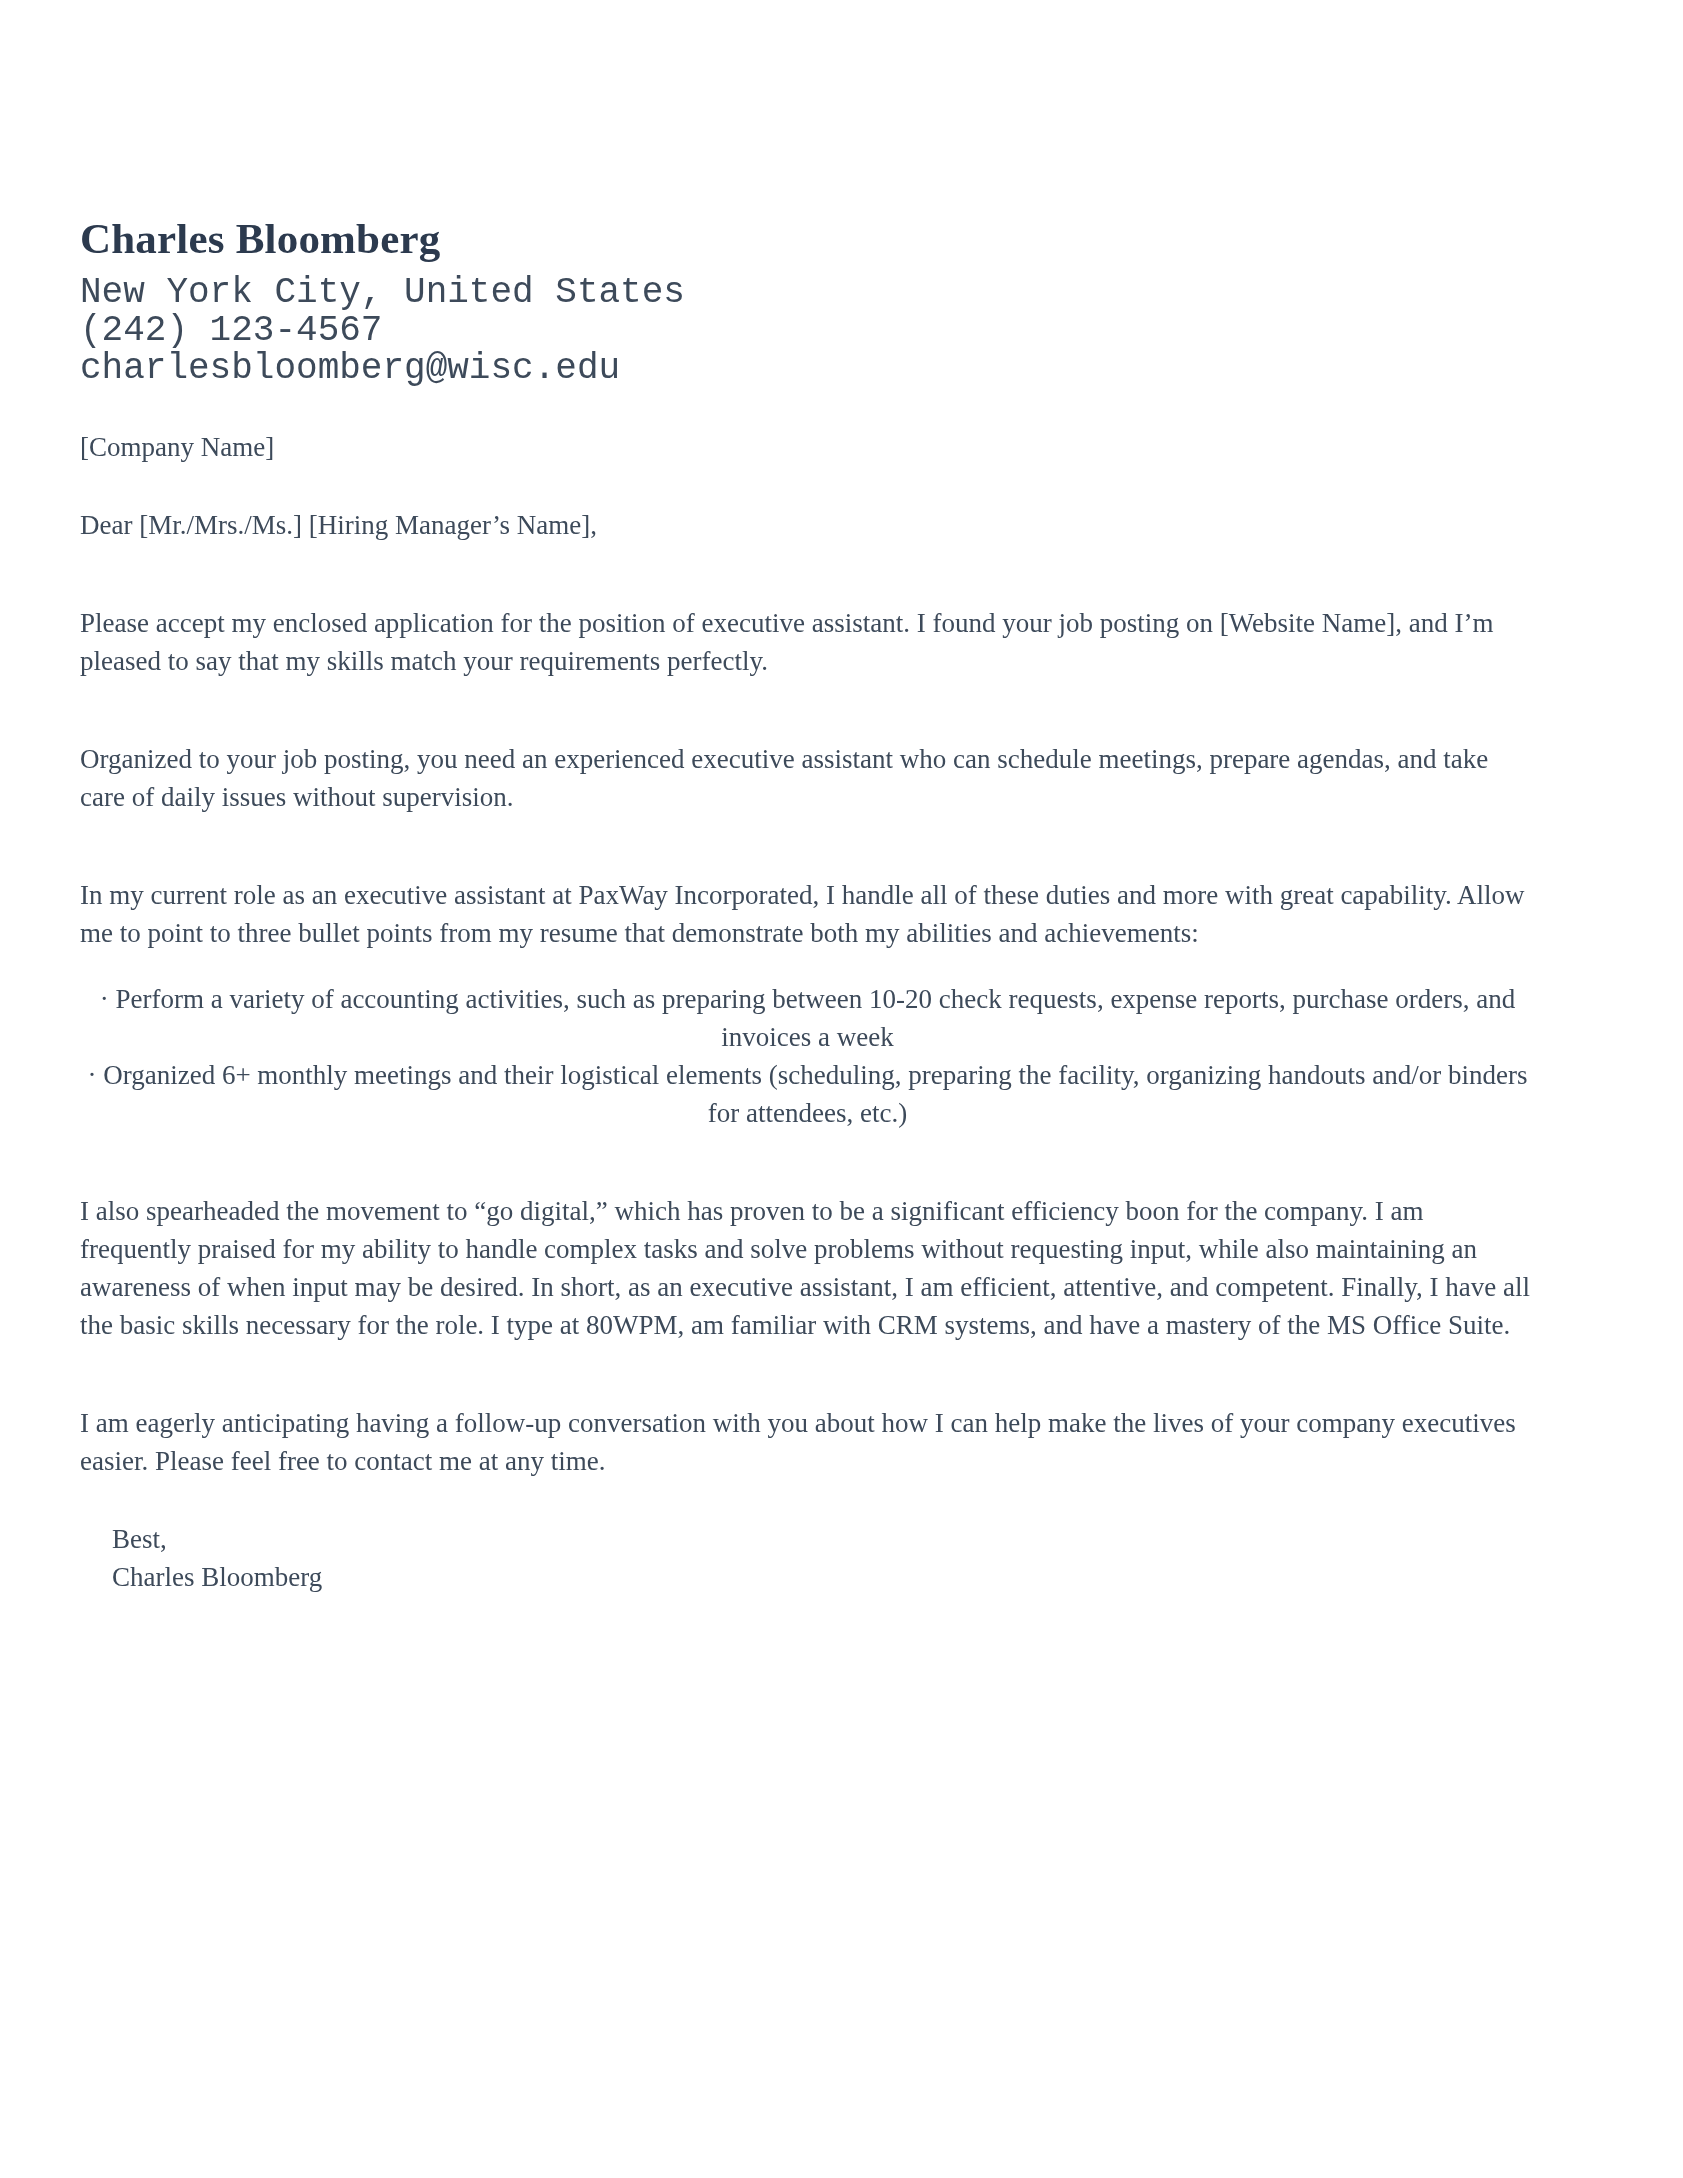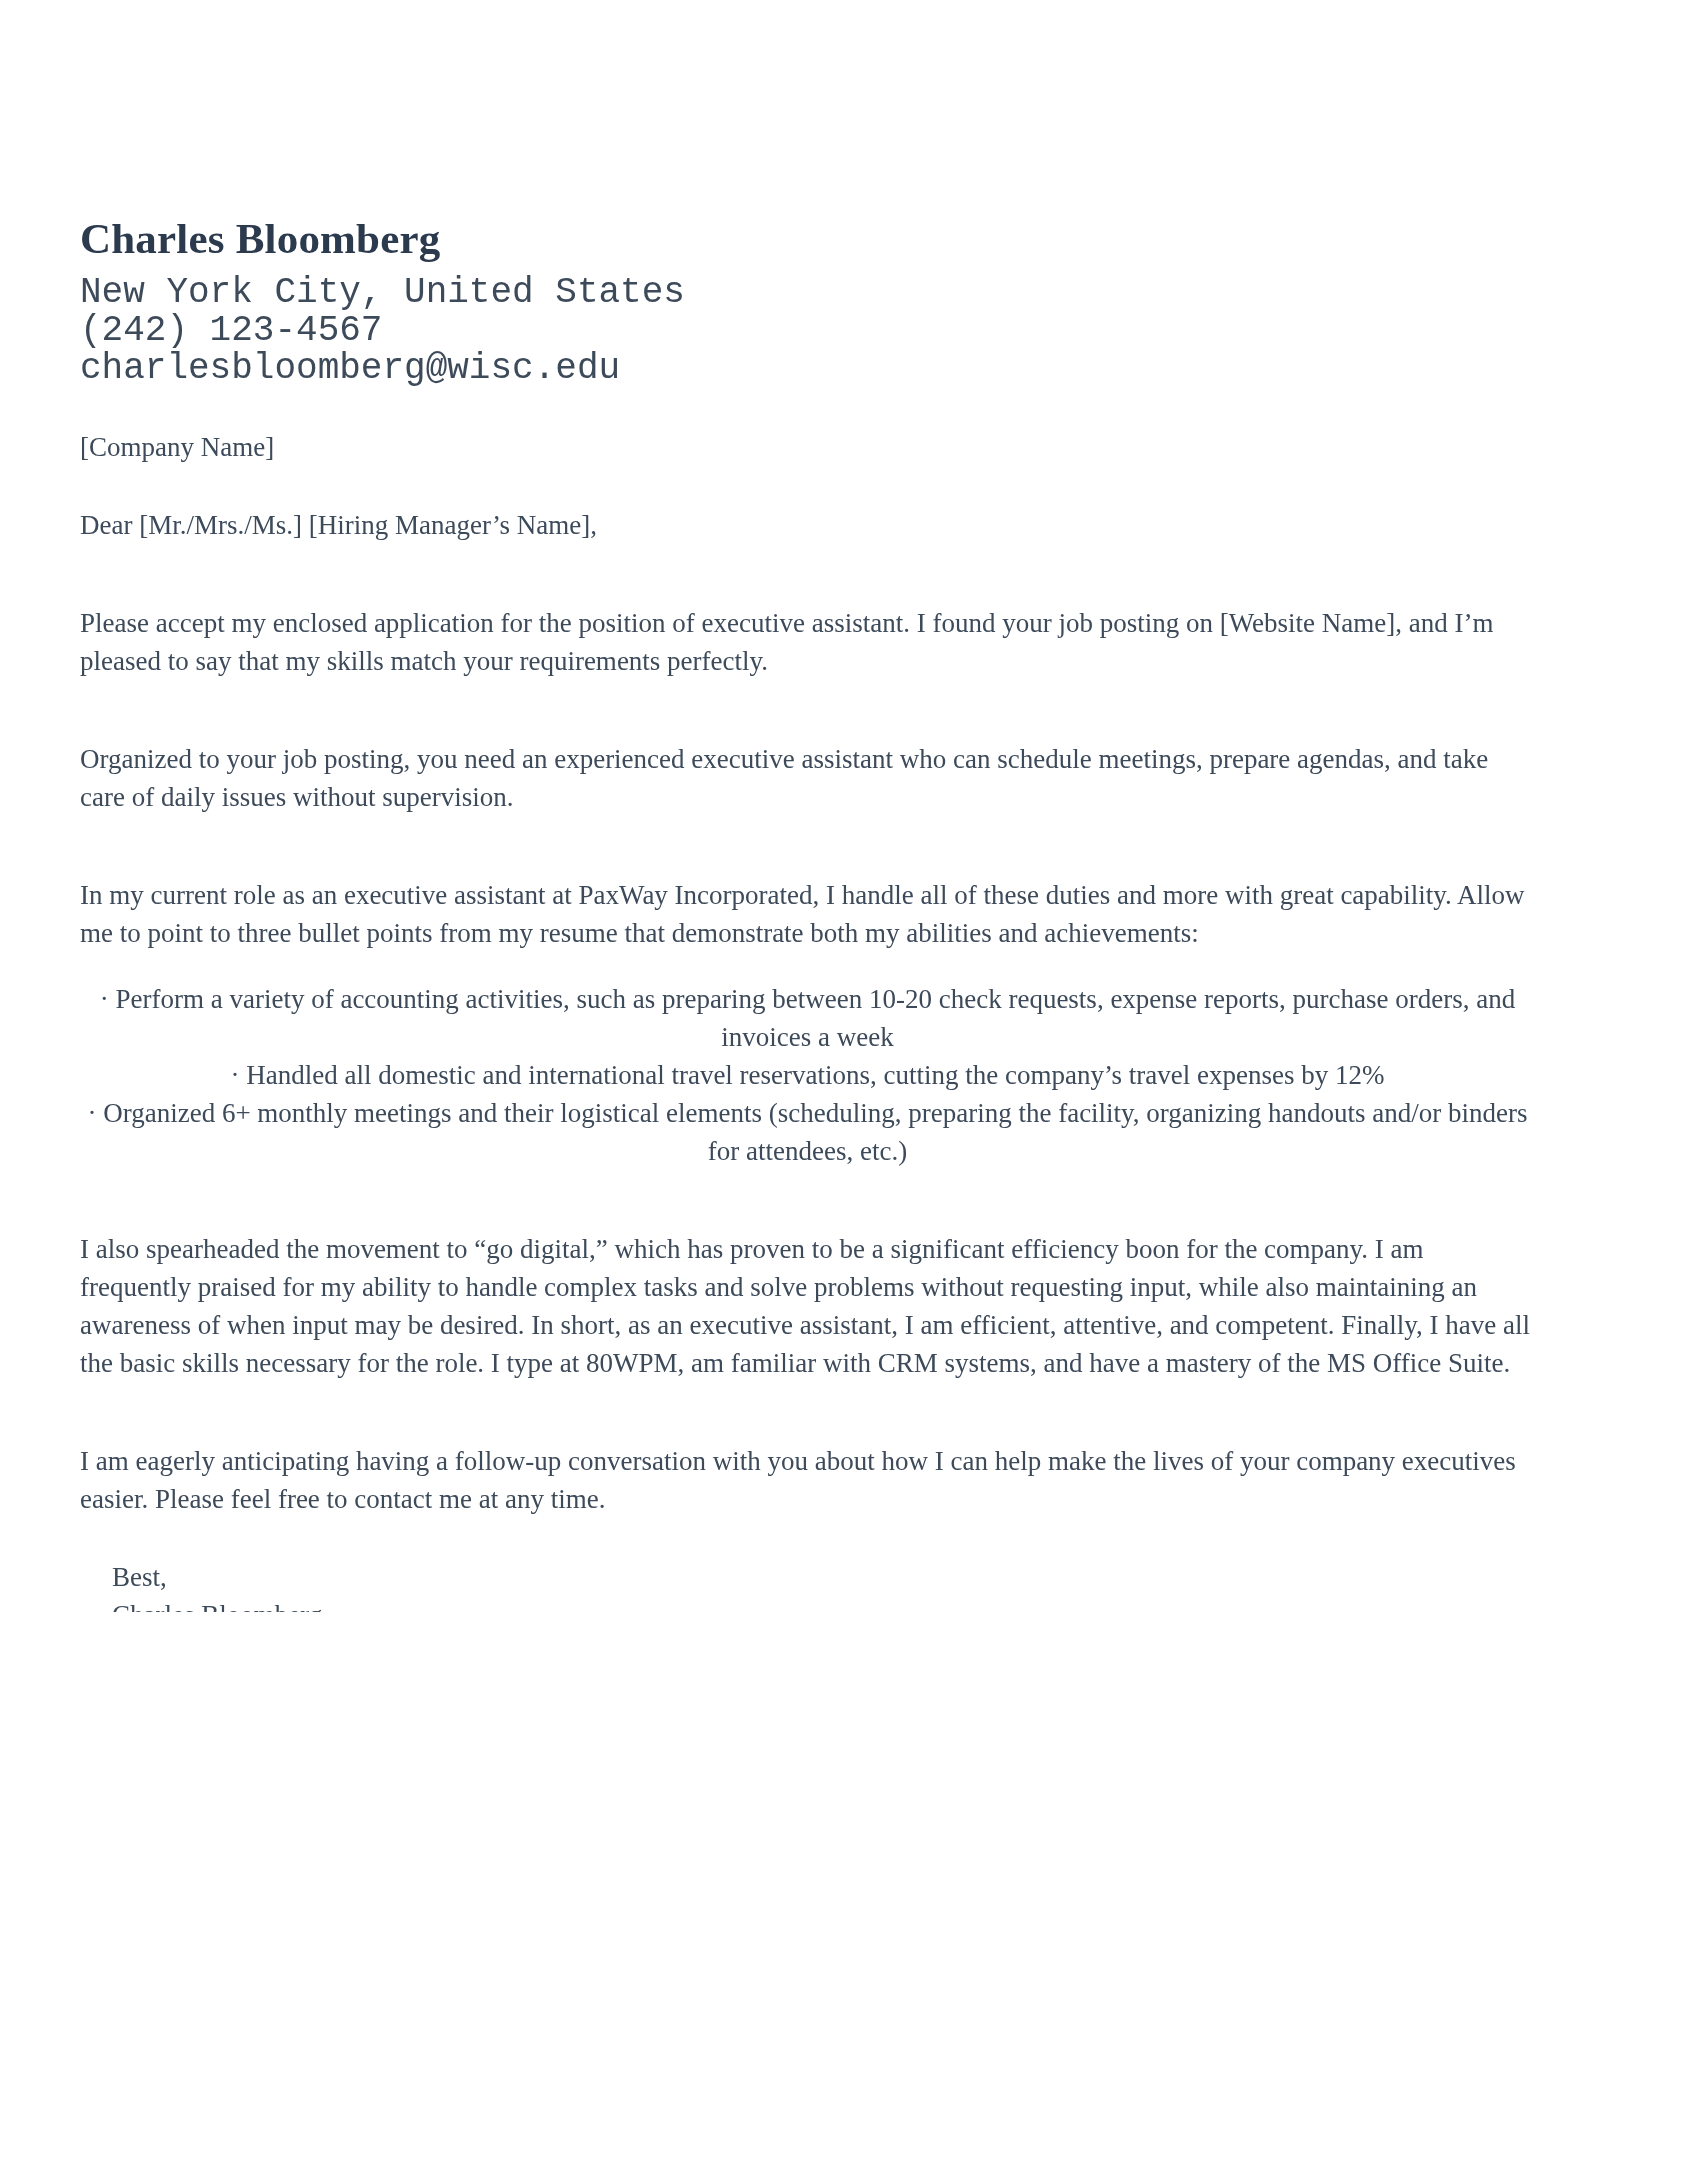--- a/index.html
+++ b/index.html
@@ -57,21 +57,20 @@
     <div class="block">Dear [Mr./Mrs./Ms.] [Hiring Manager’s Name],</div>
 
     <div class="para">Please accept my enclosed application for the position of executive assistant. I found your job posting on [Website Name], and I’m pleased to say that my skills match your requirements perfectly.</div>
 
     <div class="para">Organized to your job posting, you need an experienced executive assistant who can schedule meetings, prepare agendas, and take care of daily issues without supervision.</div>
 
     <div class="para">In my current role as an executive assistant at PaxWay Incorporated, I handle all of these duties and more with great capability. Allow me to point to three bullet points from my resume that demonstrate both my abilities and achievements:</div>
 
     <div class="bullets">
       <div class="bullet-line">· Perform a variety of accounting activities, such as preparing between 10-20 check requests, expense reports, purchase orders, and invoices a week</div>
-      <div class="bullet-line">· Handled all domestic and international travel reservations, cutting the company’s travel expenses by 12%</div>
       <div class="bullet-line">· Organized 6+ monthly meetings and their logistical elements (scheduling, preparing the facility, organizing handouts and/or binders for attendees, etc.)</div>
     </div>
 
     <div class="para">I also spearheaded the movement to “go digital,” which has proven to be a significant efficiency boon for the company. I am frequently praised for my ability to handle complex tasks and solve problems without requesting input, while also maintaining an awareness of when input may be desired. In short, as an executive assistant, I am efficient, attentive, and competent. Finally, I have all the basic skills necessary for the role. I type at 80WPM, am familiar with CRM systems, and have a mastery of the MS Office Suite.</div>
 
     <div class="para">I am eagerly anticipating having a follow-up conversation with you about how I can help make the lives of your company executives easier. Please feel free to contact me at any time.</div>
 
     <div class="closing-block">
       <div>Best,</div>
       <div>Charles Bloomberg</div>

